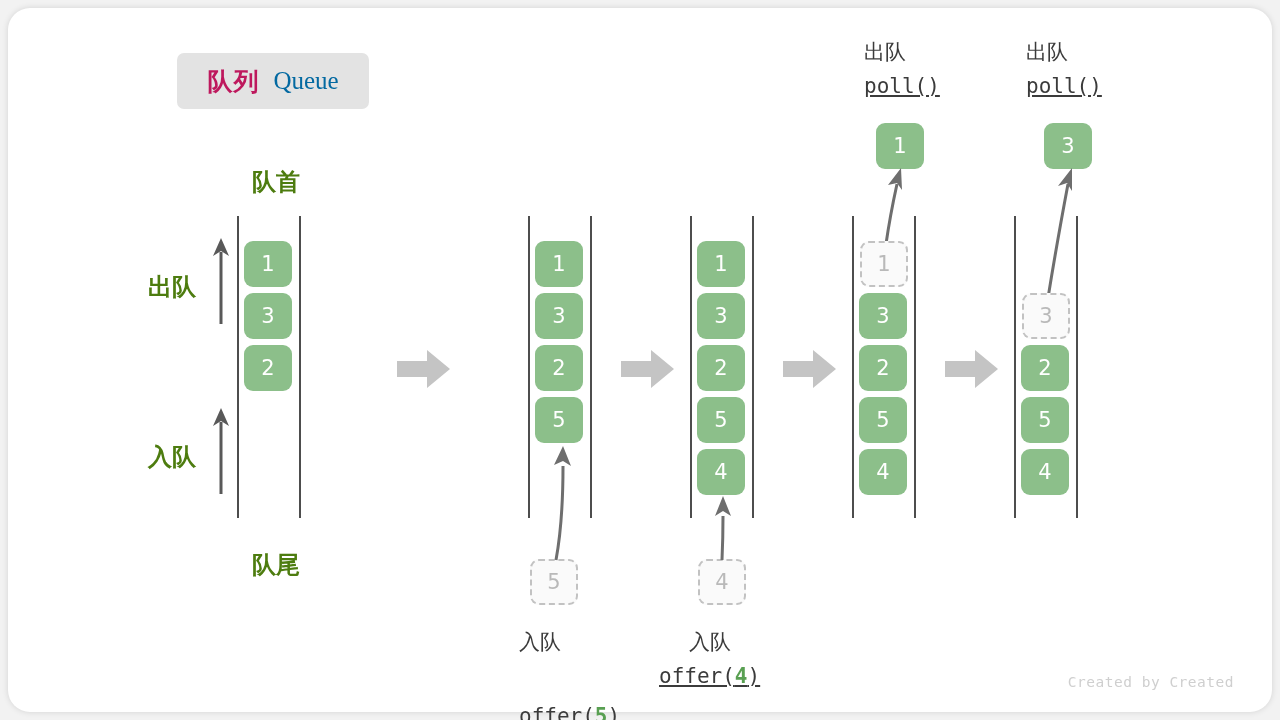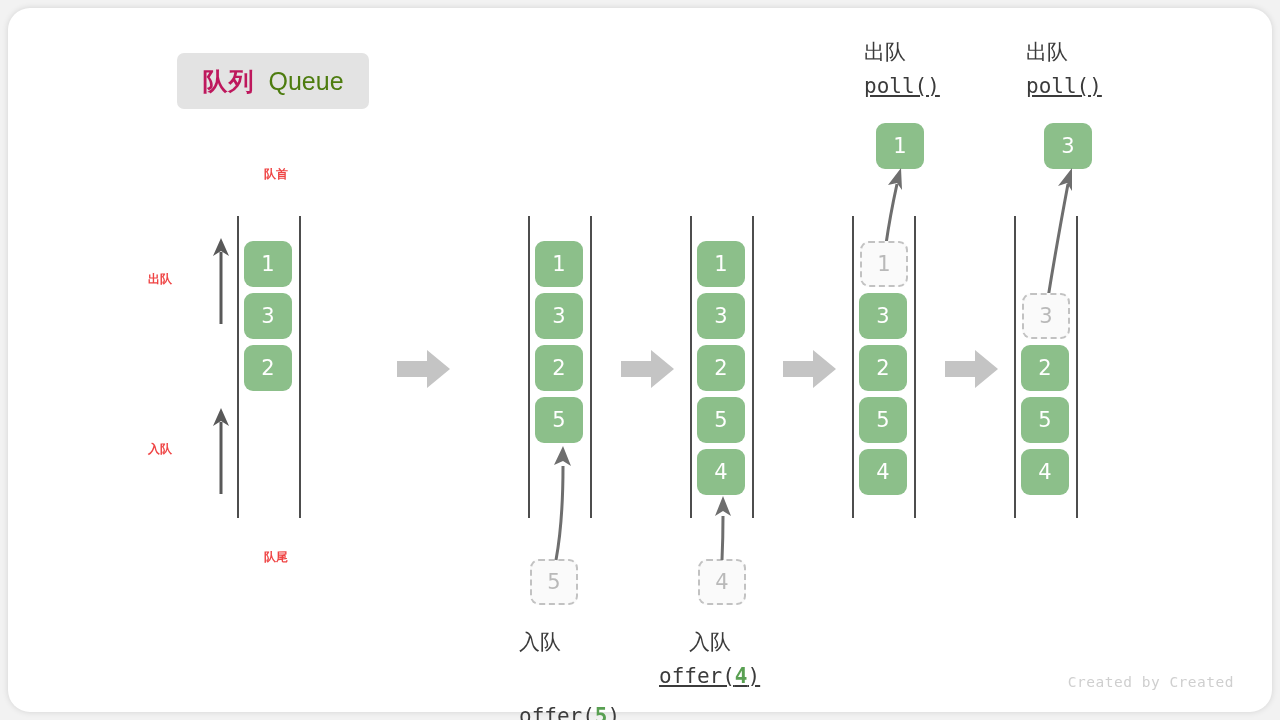--- a/index.html
+++ b/index.html
@@ -46,31 +46,31 @@
     gap: 14px;
   }
   #title-pill .zh {
     font-family: "DejaVu Sans", "Liberation Sans", sans-serif;
     font-size: 25px;
     font-weight: bold;
     color: #be185d;
     letter-spacing: 1px;
   }
   #title-pill .en {
-    font-family: Liberation Sans, sans-serif;
+    font-family: Liberation Serif, serif;
     font-size: 25px;
+    color: #0369a1;
+  }
+
+  
+  .zh-bold {
+    font-family: "DejaVu Sans", "Liberation Sans", sans-serif;
+    font-weight: bold;
+    font-size: 24px;
     color: #4d7c0f;
-  }
-
-  
-  .zh-bold {
-    font-family: "DejaVu Sans", "Liberation Sans", sans-serif;
-    font-weight: bold;
-    font-size: 12px;
-    color: #ef4444;
     white-space: nowrap;
   }
   .zh-reg {
     font-family: "DejaVu Sans", "Liberation Sans", sans-serif;
     font-size: 21px;
     color: #3b3b3b;
     white-space: nowrap;
   }
   .mono {
     font-family: "DejaVu Sans Mono", "Liberation Mono", monospace;

